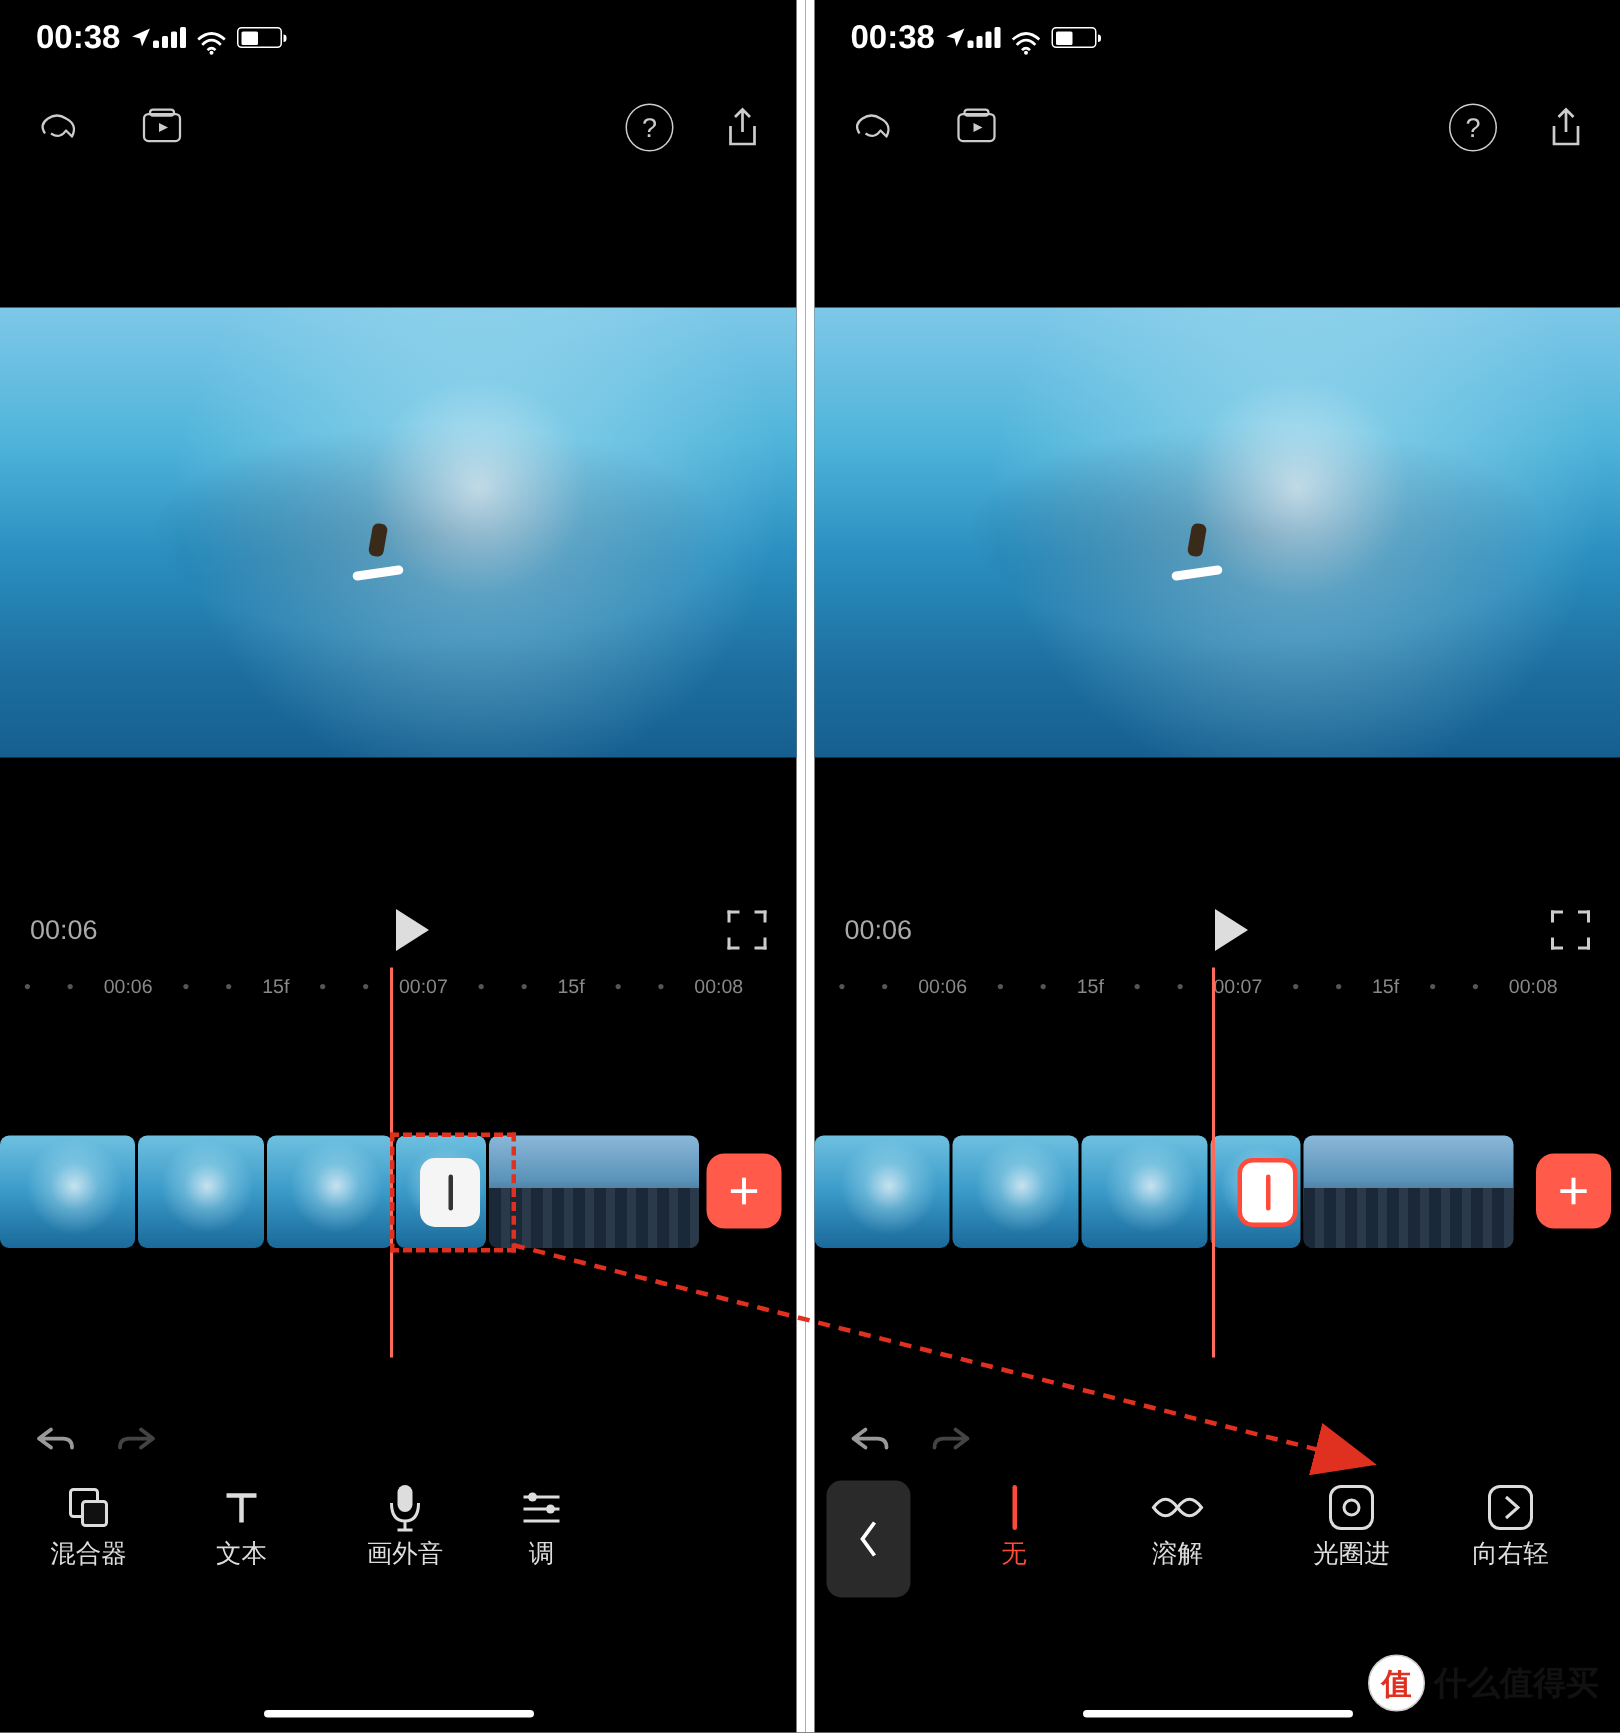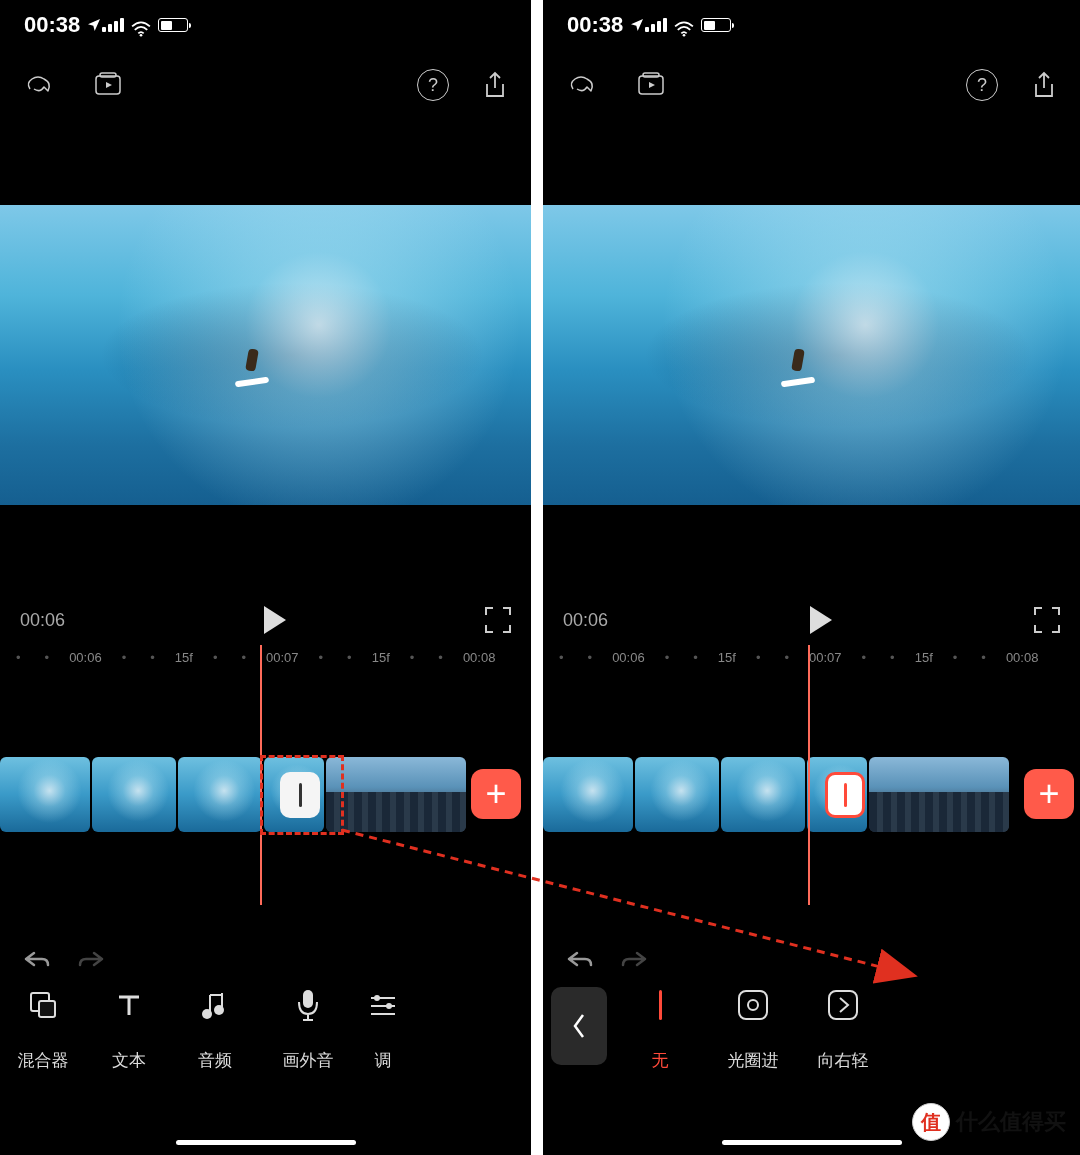--- a/index.html
+++ b/index.html
@@ -211,23 +211,24 @@
     height: 115px;
     display:flex;
     align-items:flex-start;
     padding-top: 8px;
     overflow:hidden;
     position:relative;
   }
   .tool {
     flex: 0 0 auto;
     width: 100px;
-    display:flex; flex-direction:column; align-items:center; gap:26px;
+    display:flex; flex-direction:column; align-items:center; gap:1px;
     color:#ddd;
     font-size:17px;
+    margin-left:16px;
   }
   .tool .ticon { height:36px; display:flex; align-items:center; justify-content:center;}
   .tool.narrow { width:86px;}
   .tool.active { color:#ff4a3a;}
   .tool.active .tbar { width:3px; height:30px; background:#ff4a3a; border-radius:2px;}
 
   .backchip {
     width:56px; height:78px;
     background:#2a2a2a;
     border-radius:10px;
@@ -410,30 +411,20 @@
       <span>混合器</span>
     </div>
     <div class="tool narrow">
       <div class="ticon">
             <svg width="32" height="32" viewBox="0 0 32 32">
               <path d="M6 8 H26 M16 8 V26" stroke="#ddd" stroke-width="3" fill="none"></path>
             </svg>
           </div>
       <span>文本</span>
     </div>
-    <div class="tool narrow">
-      <div class="ticon">
-            <svg width="30" height="32" viewBox="0 0 30 32">
-              <path d="M10 6 V24 M22 4 V20 M10 6 H22" stroke="#ddd" stroke-width="2" fill="none"></path>
-              <circle cx="7" cy="25" r="5" fill="#ddd"></circle>
-              <circle cx="19" cy="21" r="5" fill="#ddd"></circle>
-            </svg>
-          </div>
-      <span>音频</span>
-    </div>
     <div class="tool">
       <div class="ticon">
             <svg width="26" height="34" viewBox="0 0 26 34">
               <rect x="8" y="2" width="10" height="18" rx="5" fill="#ddd"></rect>
               <path d="M4 14 Q4 26 13 26 Q22 26 22 14 M13 26 V32 M8 32 H18" stroke="#ddd" stroke-width="2" fill="none"></path>
             </svg>
           </div>
       <span>画外音</span>
     </div>
     <div class="tool" style="width:50px;">
@@ -580,20 +571,28 @@
           <svg viewBox="0 0 16 26">
             <path d="M12 2 L4 13 L12 24"></path>
           </svg>
         </div>
 
     <div class="tool narrow active">
       <div class="ticon">
             <div class="tbar"></div>
           </div>
       <span>无</span>
+    </div>
+    <div class="tool">
+      <div class="ticon">
+            <svg width="40" height="30" viewBox="0 0 40 30">
+              <path d="M4 15 Q12 4 20 15 Q28 26 36 15 Q28 4 20 15 Q12 26 4 15 Z" stroke="#ddd" stroke-width="2" fill="none"></path>
+            </svg>
+          </div>
+      <span>溶解</span>
     </div>
     <div class="tool">
       <div class="ticon">
             <svg width="34" height="34" viewBox="0 0 34 34">
               <rect x="3" y="3" width="28" height="28" rx="7" stroke="#ddd" stroke-width="2" fill="none"></rect>
               <circle cx="17" cy="17" r="5" stroke="#ddd" stroke-width="2" fill="none"></circle>
             </svg>
           </div>
       <span>光圈进</span>
     </div>

